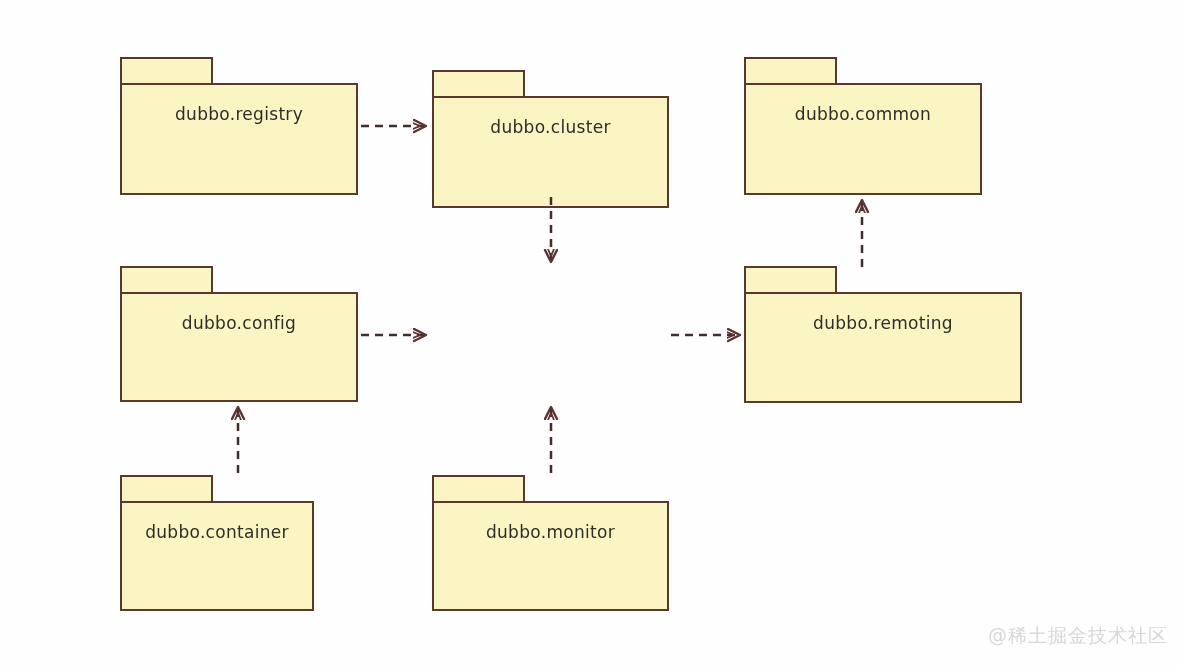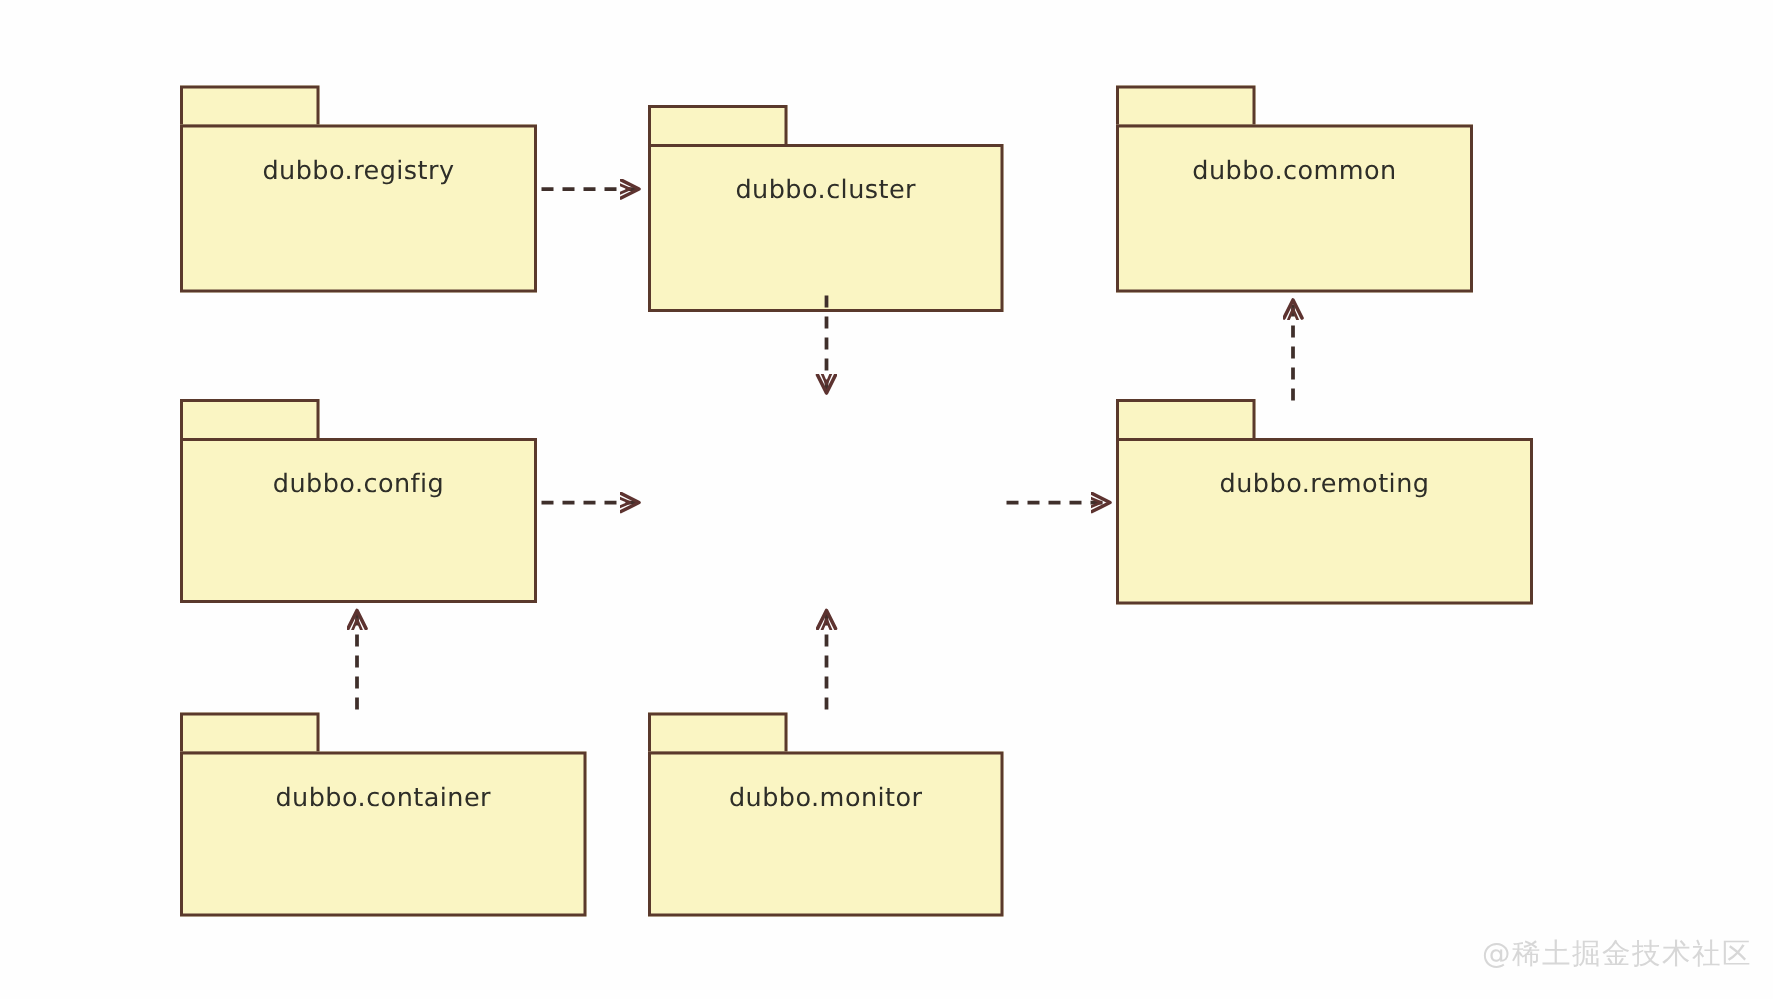--- a/index.html
+++ b/index.html
@@ -93,21 +93,21 @@
   </div>
 
 
   <div class="pkg" style="left:744px; top:266px; width:278px; height:137px;">
     <div class="pkg-tab"></div>
     <div class="pkg-body">
       <span class="pkg-label">dubbo.remoting</span>
     </div>
   </div>
 
-  <div class="pkg" style="left:120px; top:475px; width:271px; height:136px;">
+  <div class="pkg" style="left:120px; top:475px; width:194px; height:136px;">
     <div class="pkg-tab"></div>
     <div class="pkg-body">
       <span class="pkg-label">dubbo.container</span>
     </div>
   </div>
 
   <div class="pkg" style="left:432px; top:475px; width:237px; height:136px;">
     <div class="pkg-tab"></div>
     <div class="pkg-body">
       <span class="pkg-label">dubbo.monitor</span>

